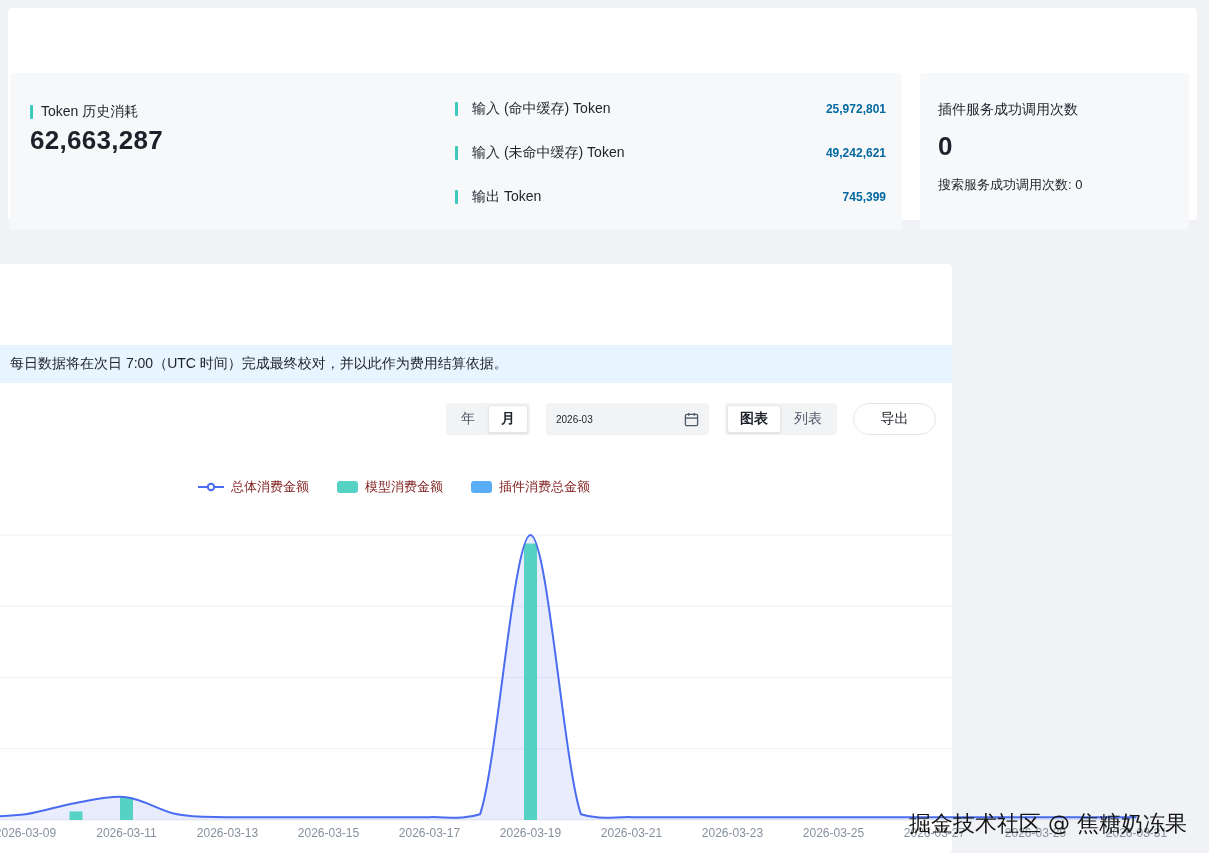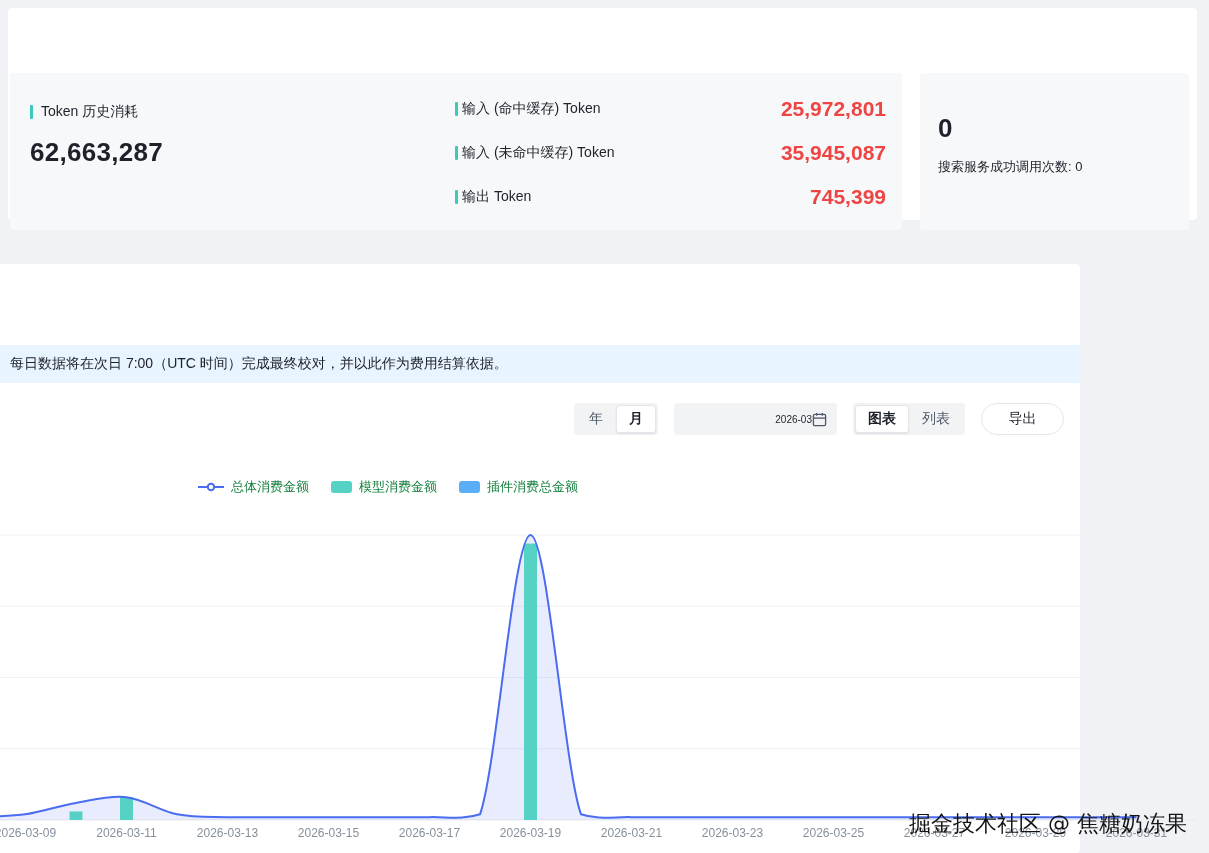--- a/index.html
+++ b/index.html
@@ -13,32 +13,32 @@
   .top-panel {
     position:absolute; left:8px; top:8px; width:1189px; height:212px;
     background:#ffffff; border-radius:4px;
   }
   .cards { position:absolute; top:65px; left:2px; right:8px; display:flex; gap:18px; }
   .card { background:#f7f8fa; border-radius:4px; height:157px; }
   .card1 { width:892px; display:flex; }
   .card1-left { width:445px; padding:30px 0 0 20px; }
   .title-row { display:flex; align-items:center; gap:8px; font-size:14px; color:#1d2129; }
   .marker { width:3px; height:14px; border-radius:1px; background:#3ec8bc; flex:0 0 auto; }
-  .big-value { margin-top:16px; font-size:26px; font-weight:700; letter-spacing:0.3px; color:#1d2129; }
+  .big-value { margin-top:4px; font-size:26px; font-weight:700; letter-spacing:0.3px; color:#1d2129; }
   .card1-right { flex:1; padding:20px 16px 0 0; display:flex; flex-direction:column; gap:13px; }
   .stat-row { display:flex; align-items:center; justify-content:space-between; height:31px; }
-  .stat-label { display:flex; align-items:center; gap:4px; font-size:14px; color:#1d2129; }
-  .stat-value { font-size:21px; font-weight:700; color:#ef4444; }
+  .stat-label { display:flex; align-items:center; gap:14px; font-size:14px; color:#1d2129; }
+  .stat-value { font-size:12px; font-weight:700; color:#0369a1; }
   .card2 { flex:1; padding:28px 0 0 18px; }
   .card2 .big-value { margin-top:12px; }
   .card2-sub { margin-top:14px; font-size:13px; color:#1d2129; }
 
   .bottom-panel {
-    position:absolute; left:0; top:264px; width:1080px; height:589px;
-    background:#ffffff; border-radius:0 4px 4px 0;text-align:right;
+    position:absolute; left:0; top:264px; width:952px; height:589px;
+    background:#ffffff; border-radius:0 4px 4px 0;
   }
   .notice {
     position:absolute; top:81px; left:0; right:0; height:38px;
     background:#e8f4ff; display:flex; align-items:center;
     padding-left:10px; font-size:14px; color:#1d2129;
   }
   .toolbar {
     position:absolute; top:139px; right:16px; height:32px;
     display:flex; align-items:center; gap:16px;
   }
@@ -58,21 +58,21 @@
   .date-field { width:163px; color:#1d2129; }
   .select-field { width:245px; color:#86909c; }
   .field .val { flex:1; }
   .btn-export {
     width:83px; height:32px; background:#ffffff; border:1px solid #e5e6eb;
     border-radius:16px; font-size:14px; color:#1d2129;
     display:flex; align-items:center; justify-content:center; cursor:pointer;
   }
   .legend {
     position:absolute; top:214px; left:198px;
-    display:flex; align-items:center; gap:22px; font-size:13px; color:#15803d;
+    display:flex; align-items:center; gap:28px; font-size:13px; color:#7f1d1d;
   }
   .legend-item { display:flex; align-items:center; gap:7px; cursor:pointer; }
   .legend-sq { width:21px; height:12px; border-radius:3px; }
   .legend-sq.teal { background:#55d2c4; }
   .legend-sq.blue { background:#59aef5; }
   .chart-wrap { position:absolute; left:0; top:240px; width:1196px; height:349px; }
   .watermark {
     position:absolute; right:22px; bottom:14px;
     font-size:22px; font-weight:400; color:#141414;
     font-family:"DejaVu Sans","Liberation Sans",sans-serif;
@@ -99,33 +99,34 @@
             <span class="marker"></span>
             <span>输入 (命中缓存) Token</span>
           </div>
           <div class="stat-value">25,972,801</div>
         </div>
         <div class="stat-row">
           <div class="stat-label">
             <span class="marker"></span>
             <span>输入 (未命中缓存) Token</span>
           </div>
-          <div class="stat-value">35,945,087</div>
+          <div class="stat-value">49,242,621</div>
         </div>
         <div class="stat-row">
           <div class="stat-label">
             <span class="marker"></span>
             <span>输出 Token</span>
           </div>
           <div class="stat-value">745,399</div>
         </div>
       </div>
     </div>
 
     <div class="card card2">
+      <div style="font-size:14px;">插件服务成功调用次数</div>
       <div class="big-value">0</div>
       <div class="card2-sub">搜索服务成功调用次数: 0</div>
     </div>
 
   </div>
 </div>
 
 <div class="bottom-panel">
 
   <div class="notice">

